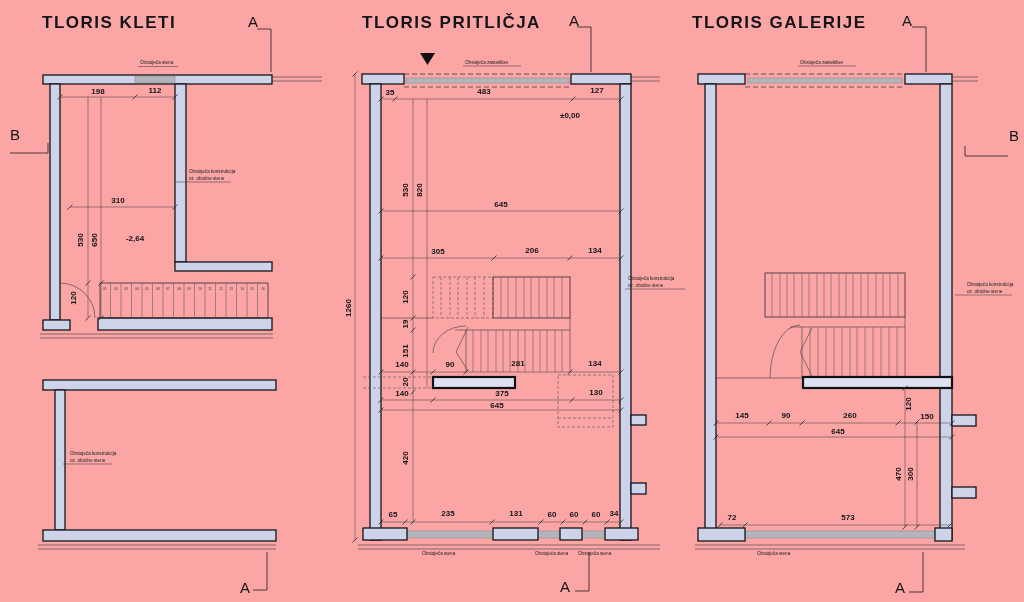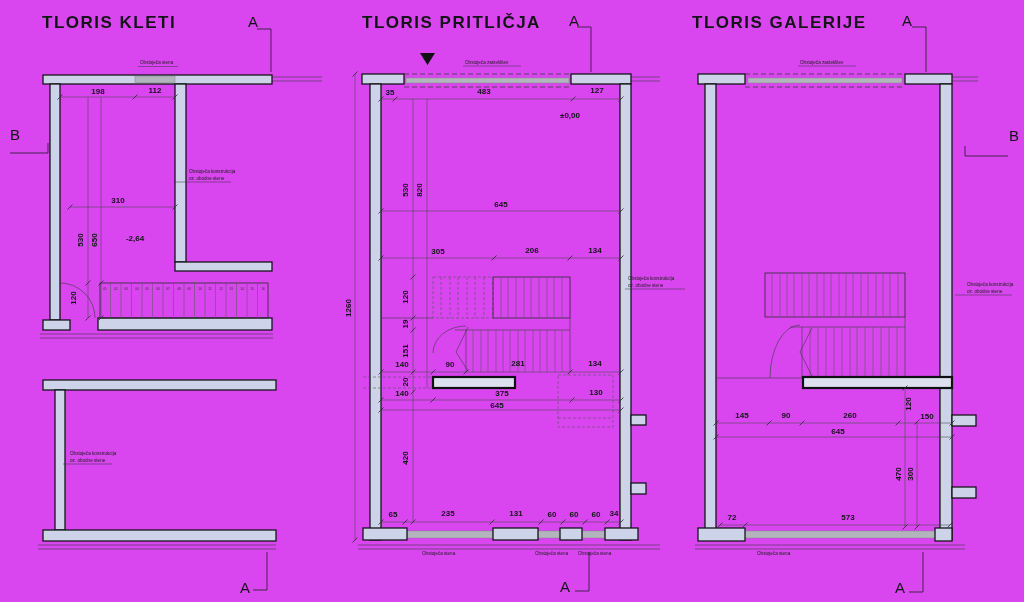--- a/index.html
+++ b/index.html
@@ -1,16 +1,16 @@
 <!DOCTYPE html>
 <html><head>
 <meta charset="utf-8">
 <style>
   html,body{margin:0;padding:0;background:#f5f5f3;}
-  .page{width:1024px;height:602px;background:#d946ef;position:relative;overflow:hidden;}
+  .page{width:1024px;height:602px;background:#fca5a5;position:relative;overflow:hidden;}
   svg{display:block;}
   svg text{font-family:"Liberation Sans",sans-serif;fill:#141418;}
   .title{font-size:17px;font-weight:700;letter-spacing:1.5px;}
   .sect{font-size:15px;font-weight:500;}
   .dimtxt{font-size:8px;font-weight:700;text-anchor:middle;}
   .lvl{font-size:8px;font-weight:700;text-anchor:middle;}
   .tiny{font-size:4.6px;font-weight:400;fill:#222;}
   .stairnum{font-size:3.2px;text-anchor:middle;fill:#333;}
   .wall{fill:#cdd3e8;stroke:#15151a;stroke-width:1.3;}
   .wallh{fill:#dde1ef;stroke:#101014;stroke-width:2.2;}

